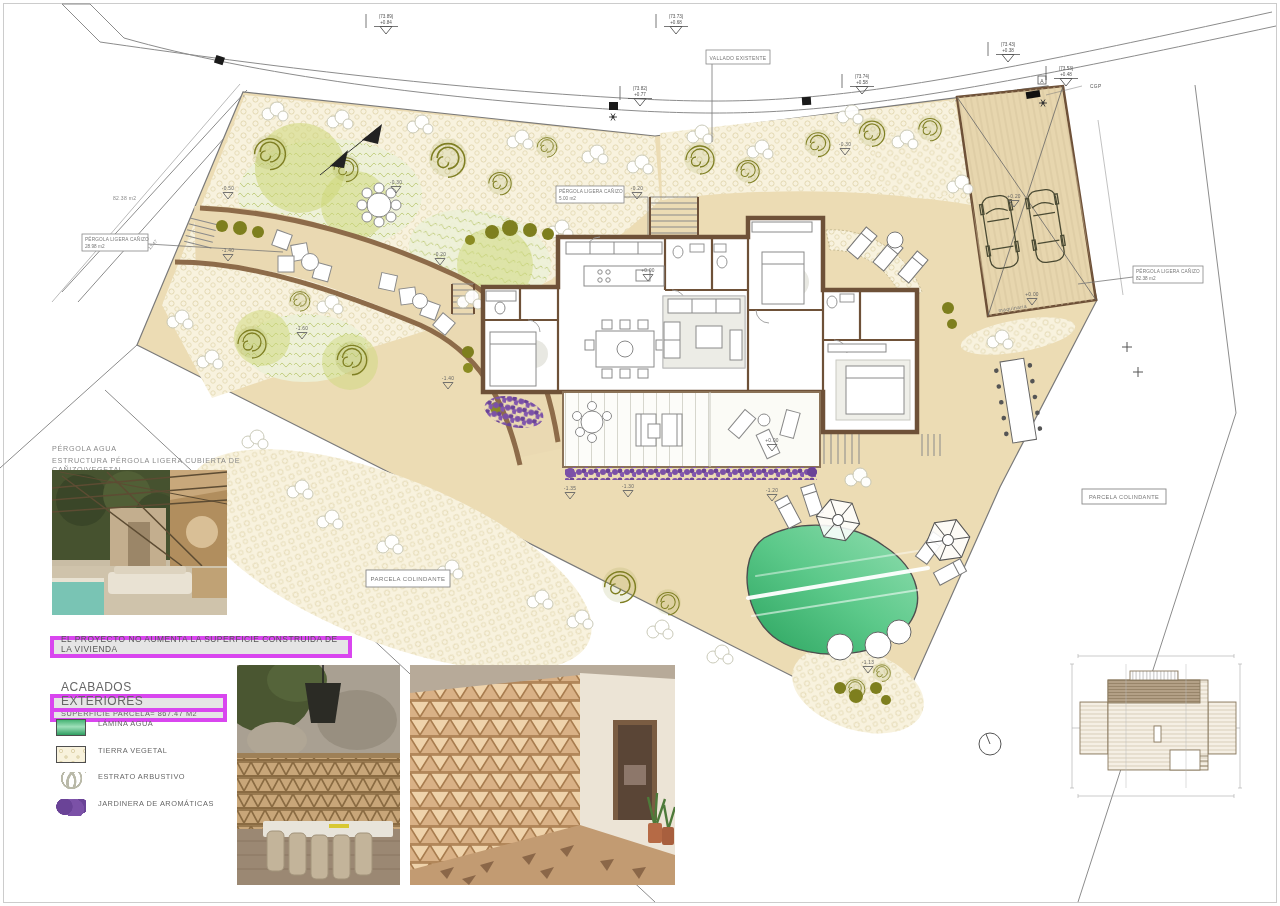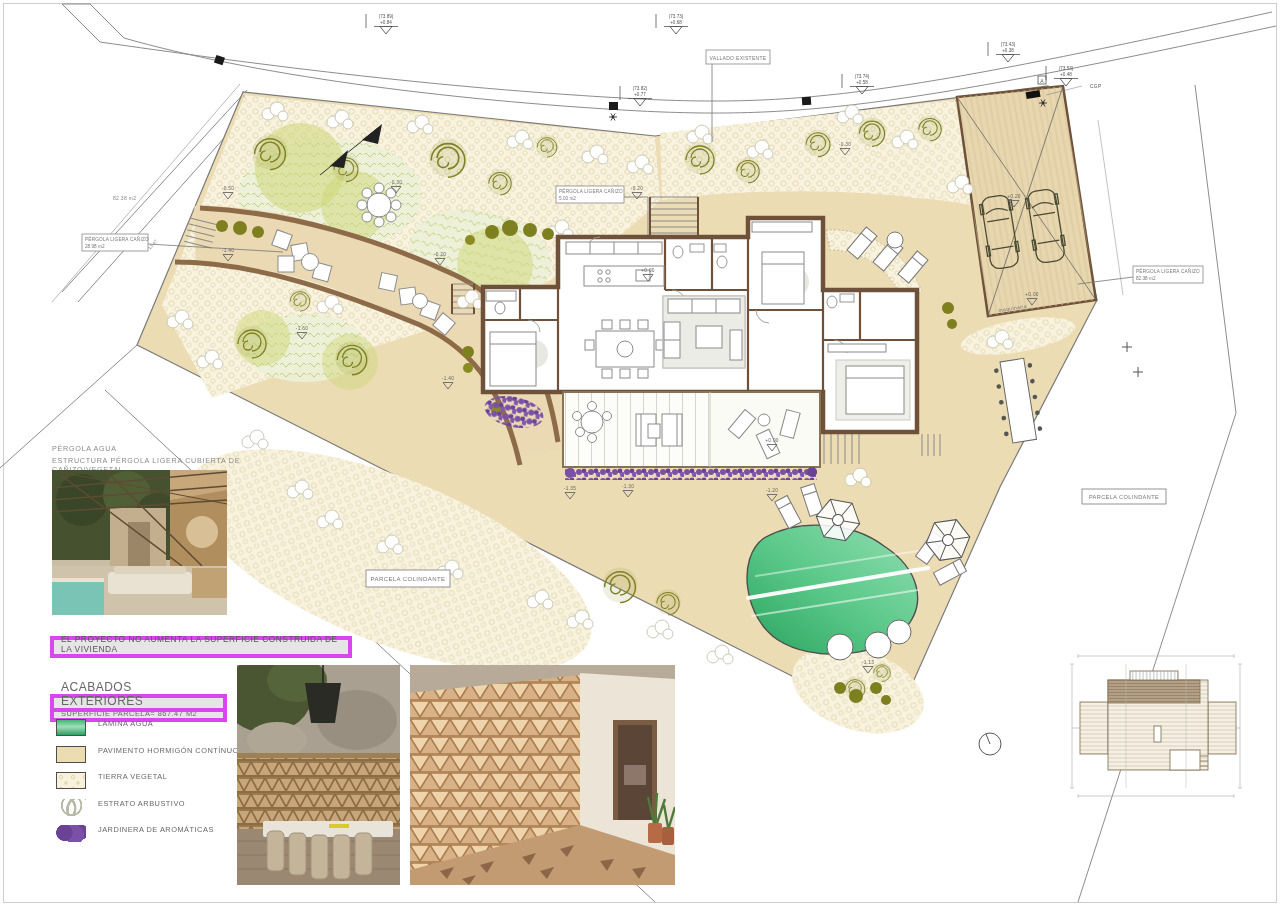--- a/index.html
+++ b/index.html
@@ -673,24 +673,20 @@
 <div id="acabados-box" class="tbox">
       <span>ACABADOS  EXTERIORES</span>
     </div>
 
 <div id="legend" class="abs">
       <div class="lg-row">
         <div class="sw sw-lamina"></div>
         <span class="lg-label">LÁMINA AGUA</span>
       </div>
       <div class="lg-row">
-        <div class="sw sw-pavimento"></div>
-        <span class="lg-label">PAVIMENTO HORMIGÓN CONTÍNUO</span>
-      </div>
-      <div class="lg-row">
         <div class="sw sw-tierra"></div>
         <span class="lg-label">TIERRA VEGETAL</span>
       </div>
       <div class="lg-row">
         <div class="sw sw-estrato"></div>
         <span class="lg-label">ESTRATO ARBUSTIVO</span>
       </div>
       <div class="lg-row">
         <div class="sw sw-jardinera"></div>
         <span class="lg-label">JARDINERA  DE AROMÁTICAS</span>

